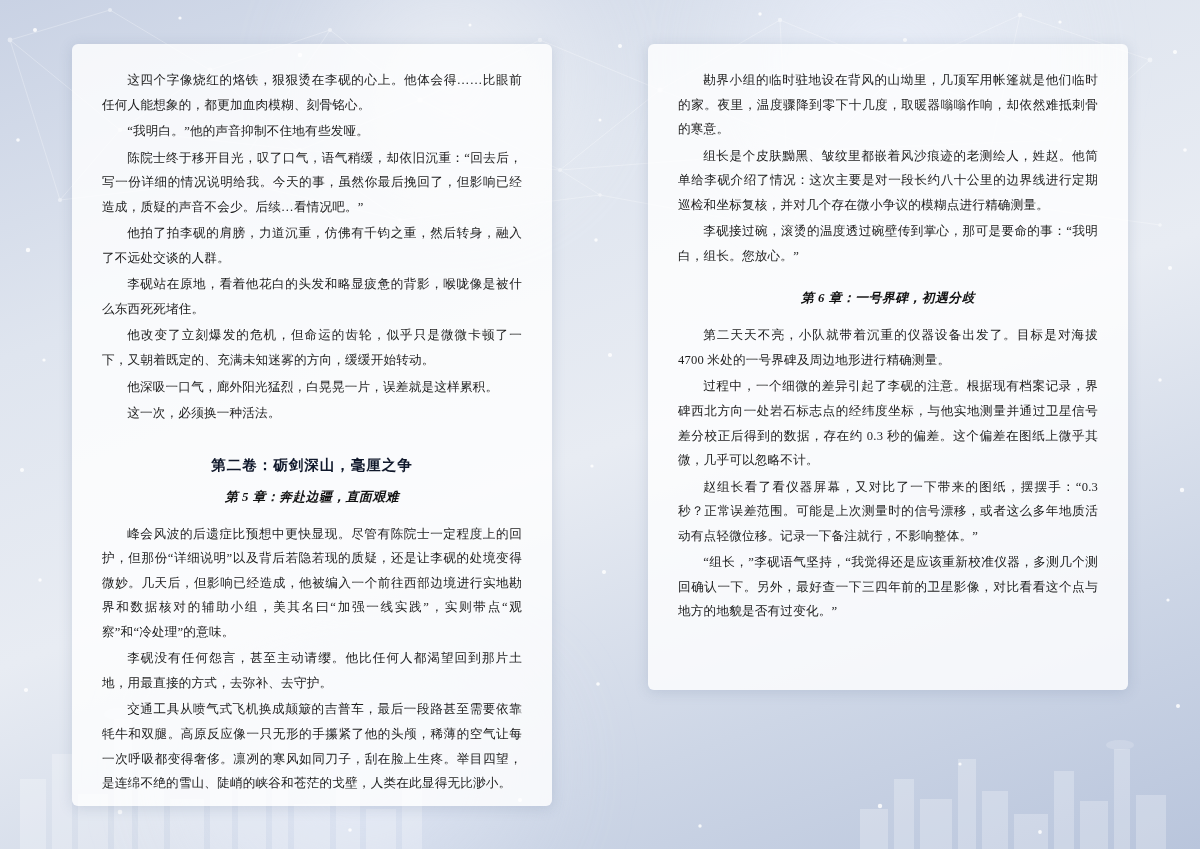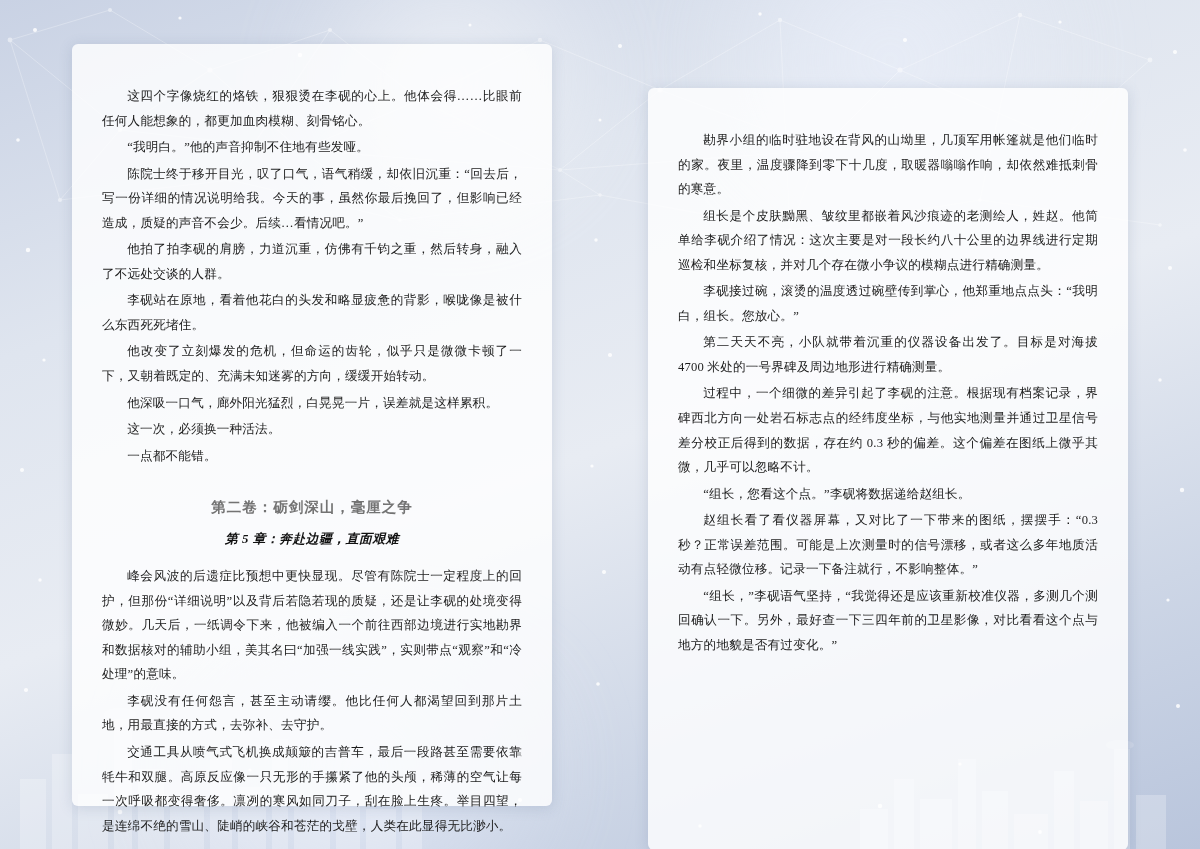--- a/index.html
+++ b/index.html
@@ -45,40 +45,40 @@
   .snow {
     position: absolute;
     inset: 0;
   }
   .page {
     position: absolute;
     top: 44px;
     background: rgba(255,255,255,0.80);
     border-radius: 6px;
     box-shadow: 0 2px 14px rgba(80,100,140,0.18);
-    padding: 40px 30px 28px 30px;
+    padding: 24px 30px 28px 30px;
     box-sizing: border-box;
   }
   .page.left  { left: 72px;  width: 480px; height: 762px; }
-  .page.right { left: 648px; width: 480px; height: 762px; margin-top: 44px; }
+  .page.right { left: 648px; width: 480px; height: 646px; }
 
   .para {
     font-size: 12.6px;
     line-height: 1.95;
     color: #1c1c1c;
     text-align: justify;
     text-indent: 2em;
     margin: 0 0 2px 0;
     letter-spacing: 0.2px;
   }
   .vol-title {
     font-size: 14.5px;
     font-weight: bold;
     text-align: center;
-    color: #737373;
+    color: #0f172a;
     margin: 30px 0 14px 0;
     letter-spacing: 1px;
   }
   .chap-title {
     font-size: 12.8px;
     font-weight: bold;
     font-style: italic;
     text-align: center;
     color: #111;
     margin: 0 0 16px 0;
@@ -212,33 +212,32 @@
 <div class="page left">
   <div>
       <p class="para">这四个字像烧红的烙铁，狠狠烫在李砚的心上。他体会得……比眼前任何人能想象的，都更加血肉模糊、刻骨铭心。</p>
       <p class="para">“我明白。”他的声音抑制不住地有些发哑。</p>
       <p class="para">陈院士终于移开目光，叹了口气，语气稍缓，却依旧沉重：“回去后，写一份详细的情况说明给我。今天的事，虽然你最后挽回了，但影响已经造成，质疑的声音不会少。后续…看情况吧。”</p>
       <p class="para">他拍了拍李砚的肩膀，力道沉重，仿佛有千钧之重，然后转身，融入了不远处交谈的人群。</p>
       <p class="para">李砚站在原地，看着他花白的头发和略显疲惫的背影，喉咙像是被什么东西死死堵住。</p>
       <p class="para">他改变了立刻爆发的危机，但命运的齿轮，似乎只是微微卡顿了一下，又朝着既定的、充满未知迷雾的方向，缓缓开始转动。</p>
       <p class="para">他深吸一口气，廊外阳光猛烈，白晃晃一片，误差就是这样累积。</p>
       <p class="para">这一次，必须换一种活法。</p>
-      <p class="para">一点都不能错。</p>
       <div class="vol-title">第二卷：砺剑深山，毫厘之争</div>
       <div class="chap-title">第 5 章：奔赴边疆，直面艰难</div>
-      <p class="para">峰会风波的后遗症比预想中更快显现。尽管有陈院士一定程度上的回护，但那份“详细说明”以及背后若隐若现的质疑，还是让李砚的处境变得微妙。几天后，一纸调令下来，他被编入一个前往西部边境进行实地勘界和数据核对的辅助小组，美其名曰“加强一线实践”，实则带点“观察”和“冷处理”的意味。</p>
+      <p class="para">峰会风波的后遗症比预想中更快显现。尽管有陈院士一定程度上的回护，但那份“详细说明”以及背后若隐若现的质疑，还是让李砚的处境变得微妙。几天后，但影响已经造成，他被编入一个前往西部边境进行实地勘界和数据核对的辅助小组，美其名曰“加强一线实践”，实则带点“观察”和“冷处理”的意味。</p>
       <p class="para">李砚没有任何怨言，甚至主动请缨。他比任何人都渴望回到那片土地，用最直接的方式，去弥补、去守护。</p>
       <p class="para">交通工具从喷气式飞机换成颠簸的吉普车，最后一段路甚至需要依靠牦牛和双腿。高原反应像一只无形的手攥紧了他的头颅，稀薄的空气让每一次呼吸都变得奢侈。凛冽的寒风如同刀子，刮在脸上生疼。举目四望，是连绵不绝的雪山、陡峭的峡谷和苍茫的戈壁，人类在此显得无比渺小。</p>
     </div>
 </div>
 
 <div class="page right">
   <div>
       <p class="para">勘界小组的临时驻地设在背风的山坳里，几顶军用帐篷就是他们临时的家。夜里，温度骤降到零下十几度，取暖器嗡嗡作响，却依然难抵刺骨的寒意。</p>
       <p class="para">组长是个皮肤黝黑、皱纹里都嵌着风沙痕迹的老测绘人，姓赵。他简单给李砚介绍了情况：这次主要是对一段长约八十公里的边界线进行定期巡检和坐标复核，并对几个存在微小争议的模糊点进行精确测量。</p>
-      <p class="para">李砚接过碗，滚烫的温度透过碗壁传到掌心，他郑重地点点头：“我明白，组长。您放心。”</p>
+      <p class="para">李砚接过碗，滚烫的温度透过碗壁传到掌心，那可是要命的事：“我明白，组长。您放心。”</p>
+      <div class="chap-title inline">第 6 章：一号界碑，初遇分歧</div>
       <p class="para">第二天天不亮，小队就带着沉重的仪器设备出发了。目标是对海拔 4700 米处的一号界碑及周边地形进行精确测量。</p>
       <p class="para">过程中，一个细微的差异引起了李砚的注意。根据现有档案记录，界碑西北方向一处岩石标志点的经纬度坐标，与他实地测量并通过卫星信号差分校正后得到的数据，存在约 0.3 秒的偏差。这个偏差在图纸上微乎其微，几乎可以忽略不计。</p>
-      <p class="para">“组长，您看这个点。”李砚将数据递给赵组长。</p>
       <p class="para">赵组长看了看仪器屏幕，又对比了一下带来的图纸，摆摆手：“0.3 秒？正常误差范围。可能是上次测量时的信号漂移，或者这么多年地质活动有点轻微位移。记录一下备注就行，不影响整体。”</p>
       <p class="para">“组长，”李砚语气坚持，“我觉得还是应该重新校准仪器，多测几个测回确认一下。另外，最好查一下三四年前的卫星影像，对比看看这个点与地方的地貌是否有过变化。”</p>
     </div>
 </div>
 
 </body></html>

